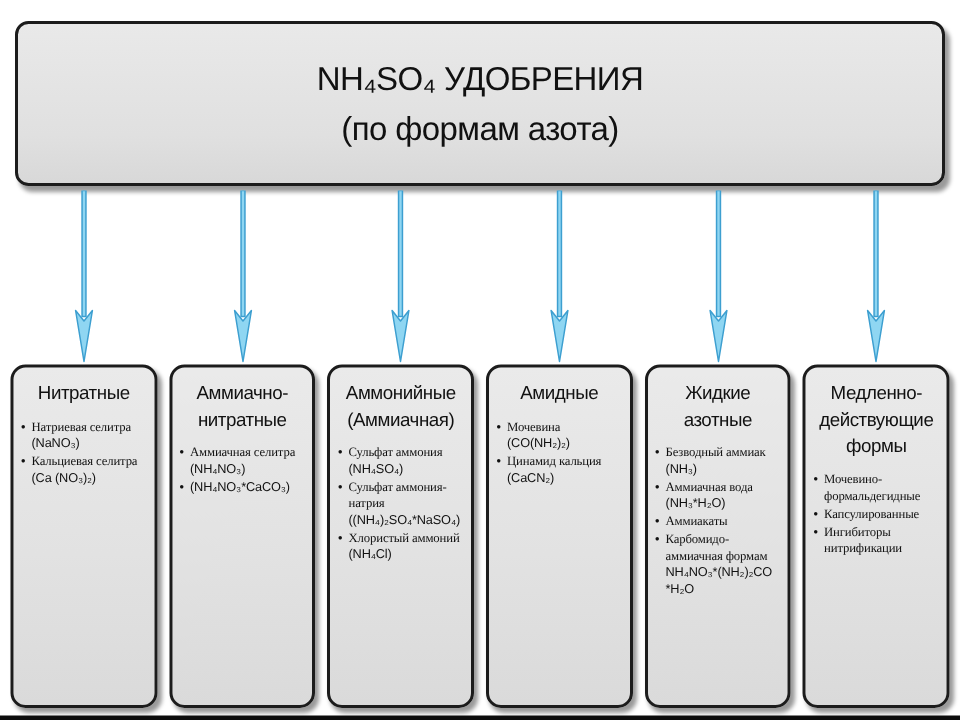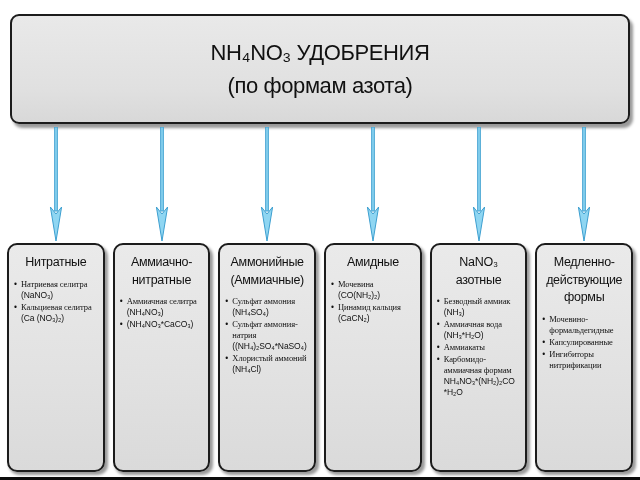--- a/index.html
+++ b/index.html
@@ -46,21 +46,21 @@
   .formula{display:block;font-weight:normal;}
 
   .bottom-edge{position:absolute;left:0;bottom:0;width:640px;height:3px;background:#0c0c0c;}
 </style>
 </head>
 <body>
 
 <div class="canvas">
 
   <div class="header-box">
-    <div class="header-title">NH₄NO₃ УДОБРЕНИЯ</div>
+    <div class="header-title">NH₄SO₄ УДОБРЕНИЯ</div>
     <div class="header-title">(по формам азота)</div>
   </div>
 
   <div class="columns">
   <div class="col">
     <svg class="arrow" viewBox="0 0 16 116" xmlns="http://www.w3.org/2000/svg">
       <rect class="shaft" x="6.7" y="0" width="2.6" height="84" fill="var(--arrow-fill)" stroke="var(--arrow-stroke)" stroke-width="1"></rect>
       <path class="head" d="M8 114 L2.4 80 L8 87 L13.6 80 Z" fill="var(--arrow-fill)" stroke="var(--arrow-stroke)" stroke-width="1" stroke-linejoin="round"></path>
     </svg>
     <div class="box">
@@ -96,21 +96,21 @@
           </ul>
     </div>
   </div>
 
   <div class="col">
     <svg class="arrow" viewBox="0 0 16 116" xmlns="http://www.w3.org/2000/svg">
       <rect class="shaft" x="6.7" y="0" width="2.6" height="84" fill="var(--arrow-fill)" stroke="var(--arrow-stroke)" stroke-width="1"></rect>
       <path class="head" d="M8 114 L2.4 80 L8 87 L13.6 80 Z" fill="var(--arrow-fill)" stroke="var(--arrow-stroke)" stroke-width="1" stroke-linejoin="round"></path>
     </svg>
     <div class="box">
-      <div class="box-title">Аммонийные (Аммиачные)</div>
+      <div class="box-title">Аммонийные (Аммиачная)</div>
       <ul class="items">
             <li>
               <span class="item-name">Сульфат аммония</span>
               <span class="formula">(NH₄SO₄)</span>
             </li>
             <li>
               <span class="item-name">Сульфат аммония-натрия</span>
               <span class="formula">((NH₄)₂SO₄*NaSO₄)</span>
             </li>
             <li>
@@ -140,21 +140,21 @@
           </ul>
     </div>
   </div>
 
   <div class="col">
     <svg class="arrow" viewBox="0 0 16 116" xmlns="http://www.w3.org/2000/svg">
       <rect class="shaft" x="6.7" y="0" width="2.6" height="84" fill="var(--arrow-fill)" stroke="var(--arrow-stroke)" stroke-width="1"></rect>
       <path class="head" d="M8 114 L2.4 80 L8 87 L13.6 80 Z" fill="var(--arrow-fill)" stroke="var(--arrow-stroke)" stroke-width="1" stroke-linejoin="round"></path>
     </svg>
     <div class="box">
-      <div class="box-title">NaNO₃ азотные</div>
+      <div class="box-title">Жидкие азотные</div>
       <ul class="items">
             <li>
               <span class="item-name">Безводный аммиак</span>
               <span class="formula">(NH₃)</span>
             </li>
             <li>
               <span class="item-name">Аммиачная вода</span>
               <span class="formula">(NH₃*H₂O)</span>
             </li>
             <li>

